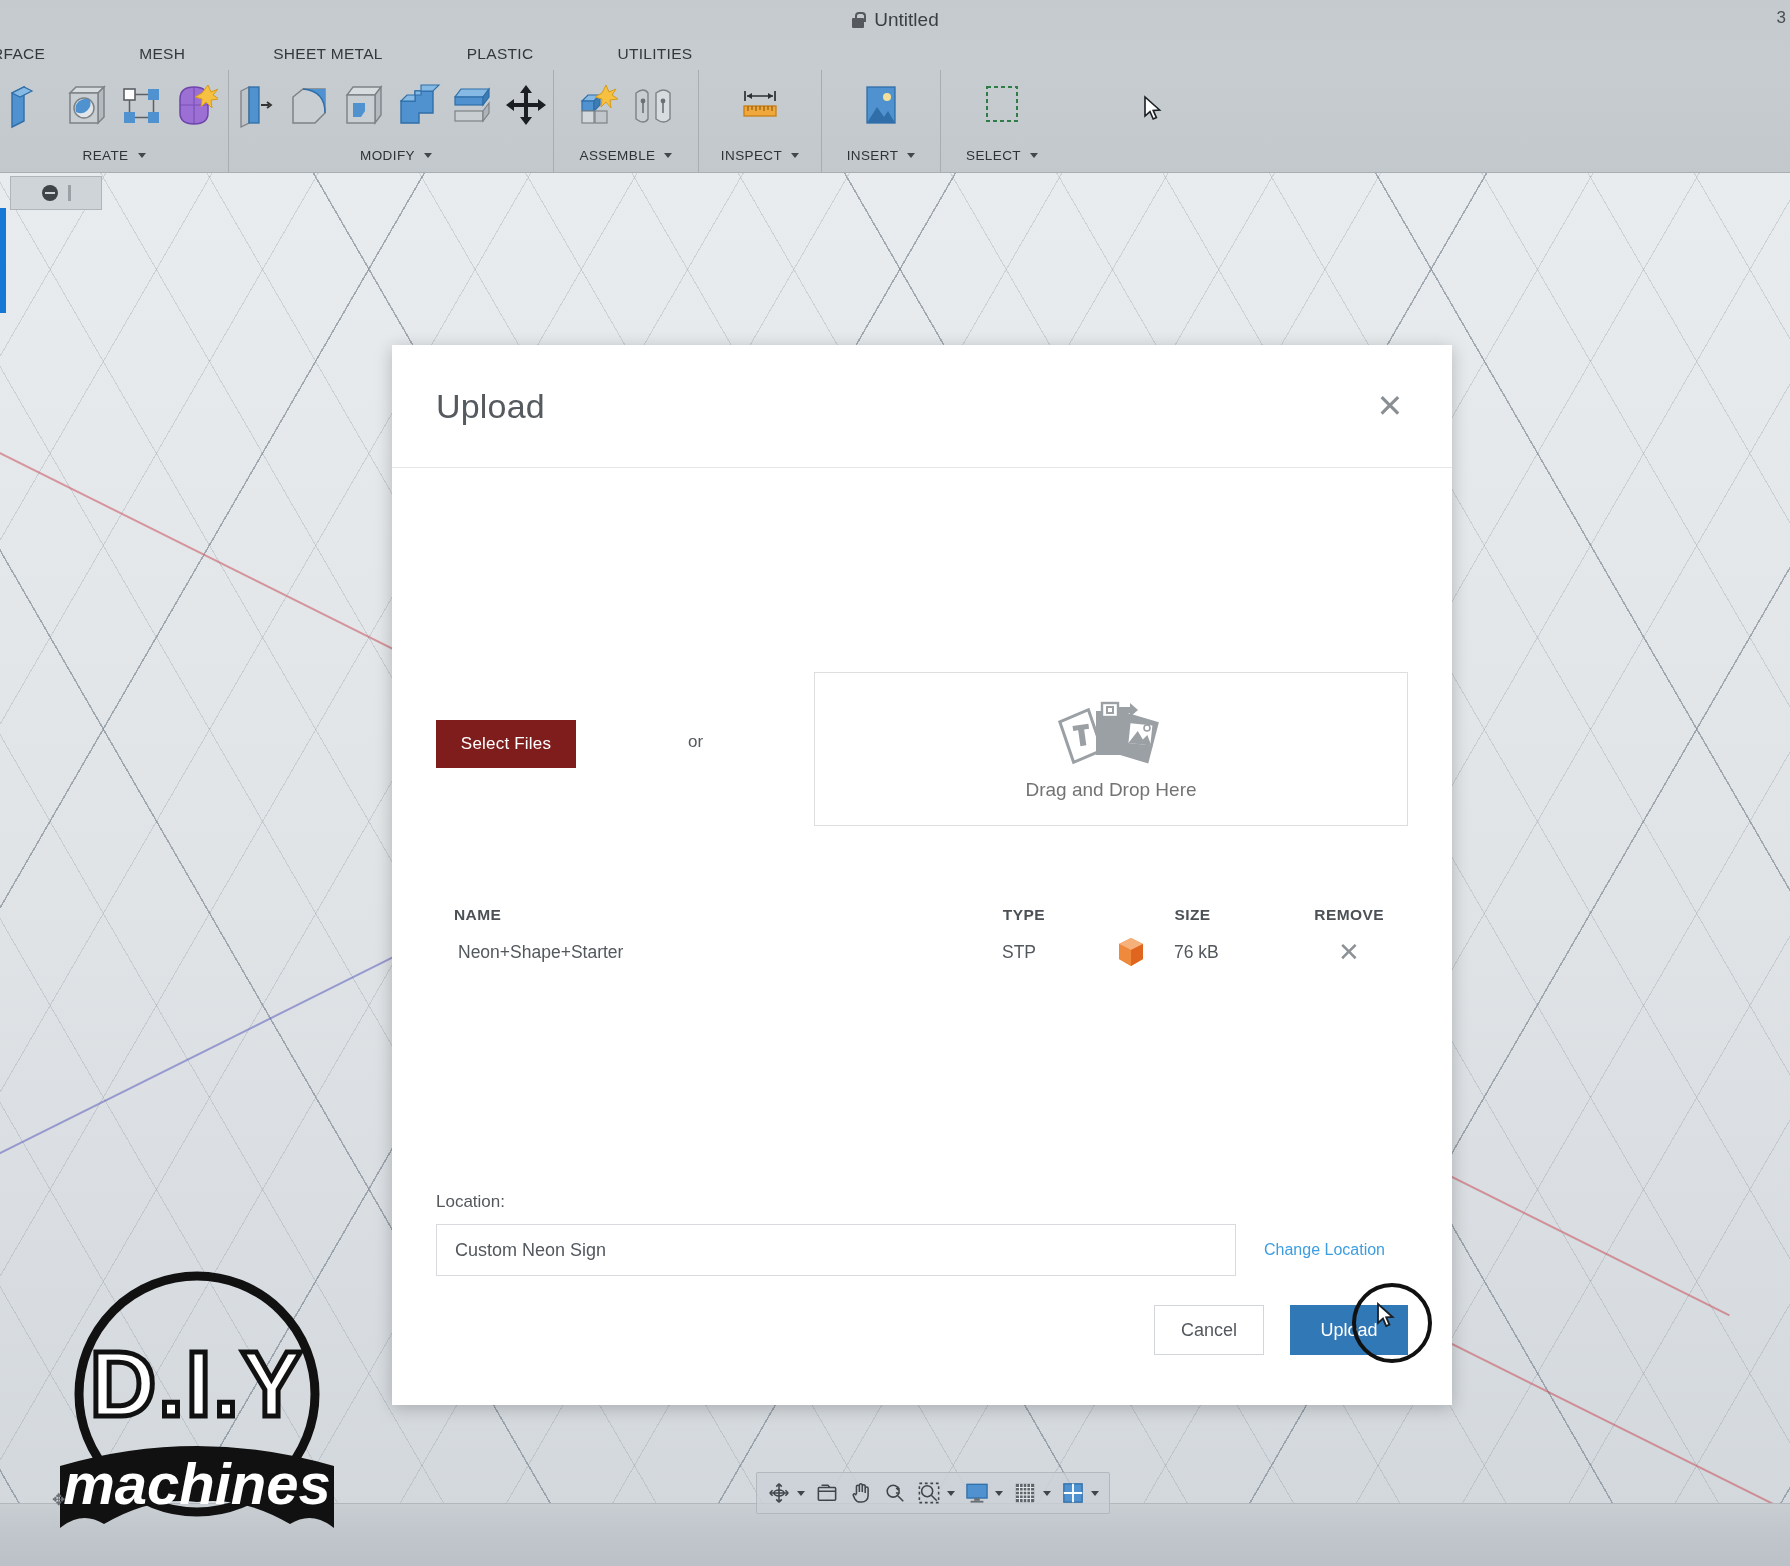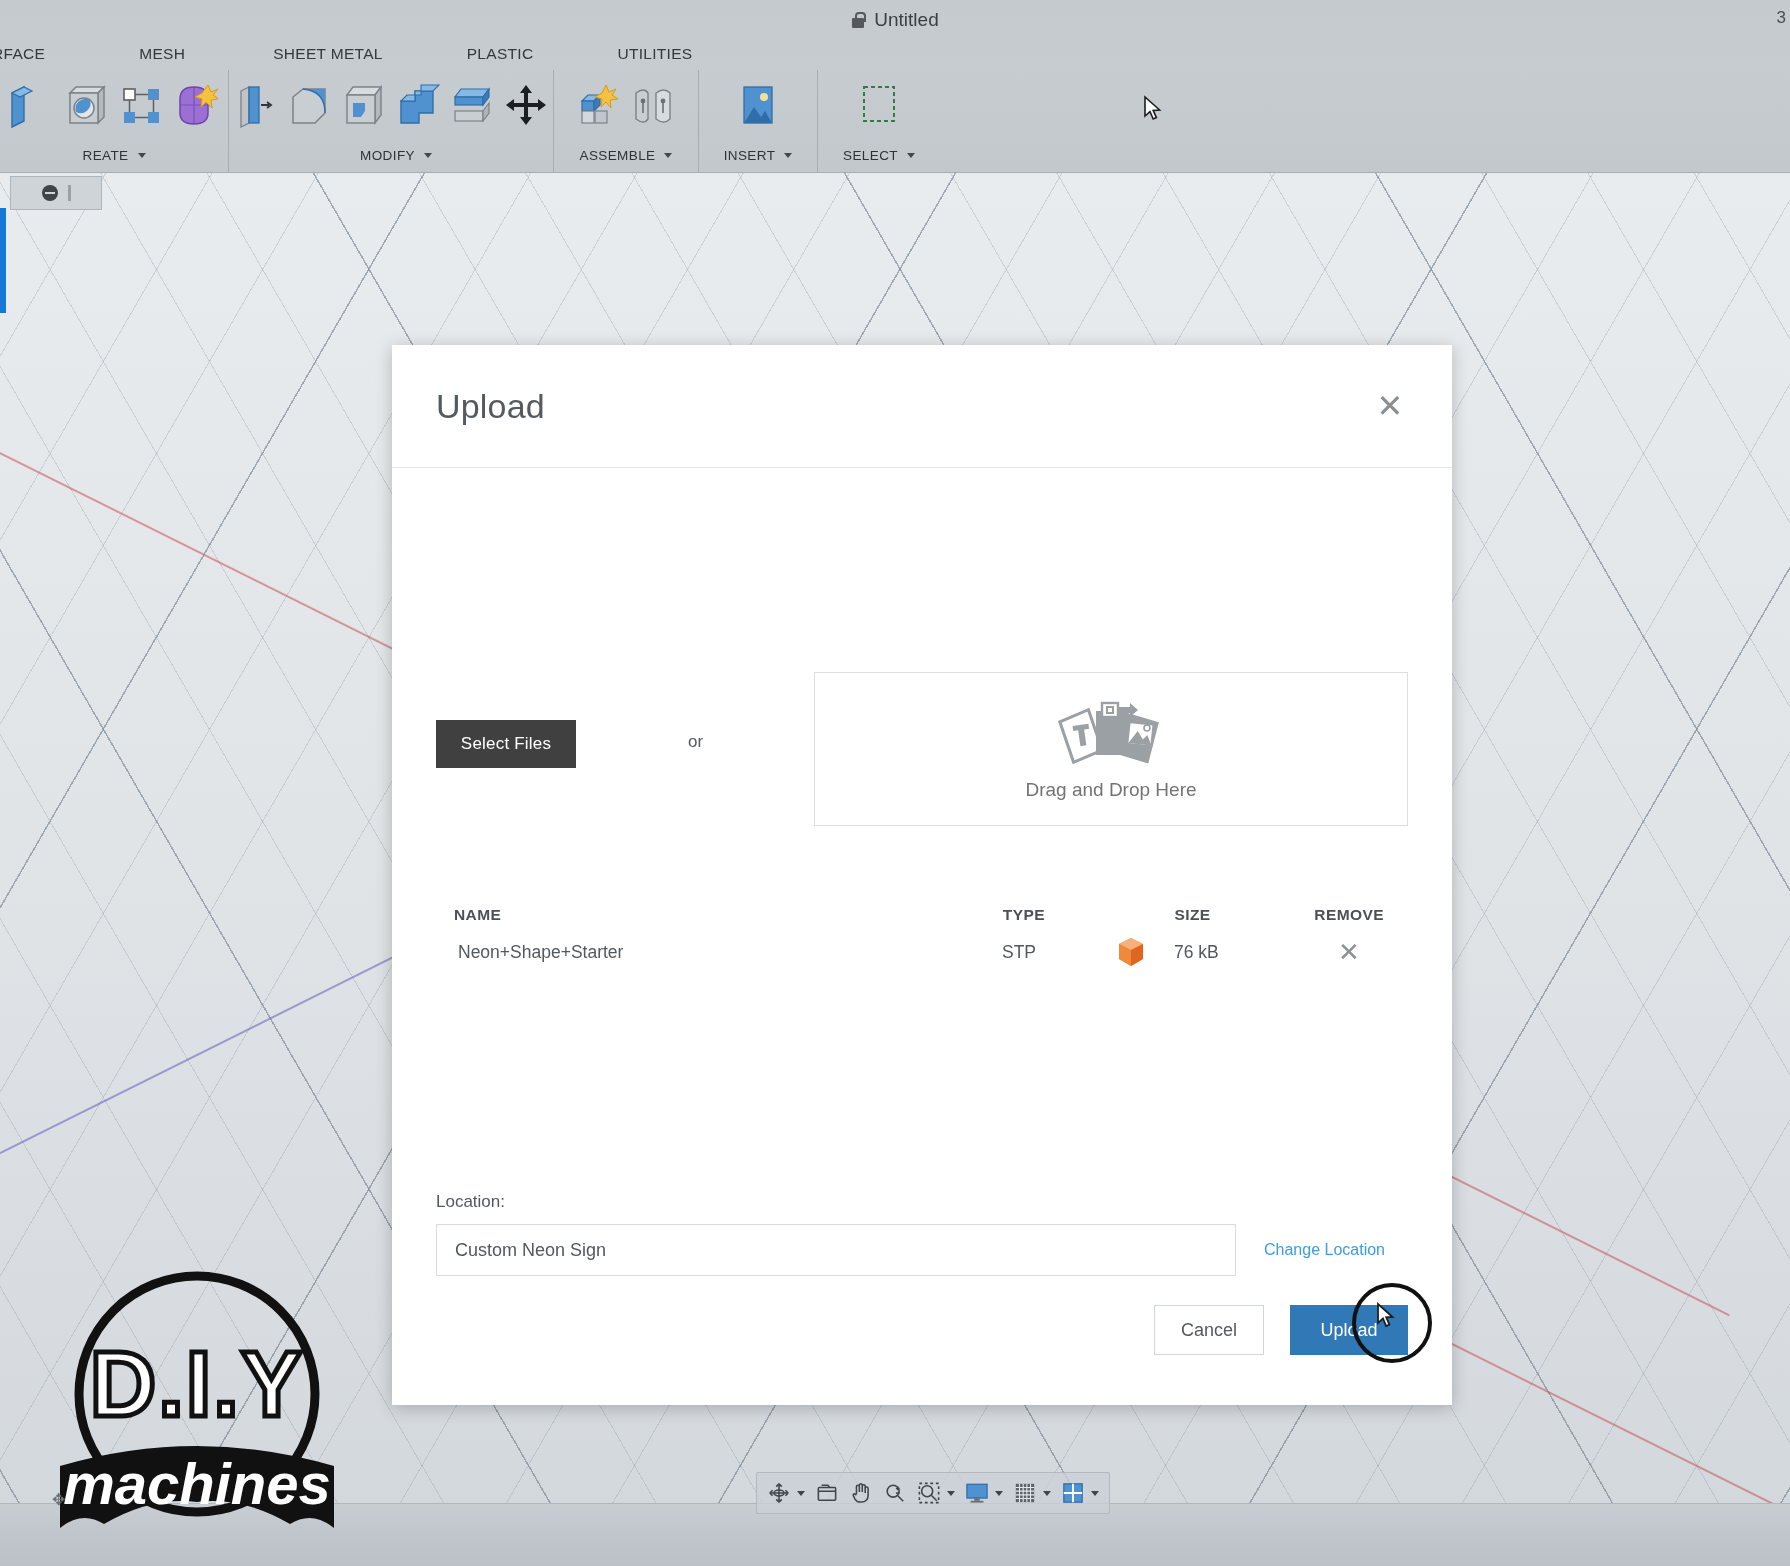--- a/index.html
+++ b/index.html
@@ -135,21 +135,21 @@
     color:#8a8f94;font-size:32px;line-height:1;font-weight:300;cursor:pointer;
   }
 
   #dlg-body{flex:1 1 auto;position:relative;padding:0 44px;box-sizing:border-box;}
 
   #pick-row{
     position:absolute;left:44px;top:165px;width:972px;height:152px;
   }
   #select-files-btn{
     position:absolute;left:0;top:48px;width:140px;height:48px;
-    background:#404040;color:#fff;border:none;font-size:17px;
+    background:#7f1d1d;color:#fff;border:none;font-size:17px;
     font-family:inherit;display:flex;align-items:center;justify-content:center;
     cursor:pointer;letter-spacing:.2px;
   }
   #or-text{position:absolute;left:252px;top:60px;font-size:17px;color:#54595e;}
   #dropzone{
     position:absolute;left:378px;top:0;width:592px;height:152px;
     border:1px solid #dcdee0;background:#fff;
     display:flex;flex-direction:column;align-items:center;justify-content:center;gap:10px;
   }
   #dropzone-icon{width:118px;height:72px;}
@@ -432,20 +432,38 @@
           </svg>
         </span>
       </div>
       <div class="rb-label">
         <span>ASSEMBLE</span>
           <i class="caret"></i>
       </div>
     </div>
 
 
+    <div class="rb-group" style="width:110px;">
+      <div class="rb-icons">
+        <span class="ico">
+          <svg width="46" height="52" viewBox="0 0 46 52">
+            <path d="M8 12v10M38 12v10M10 17h26" stroke="#2b3036" stroke-width="1.7" fill="none"></path>
+            <path d="M10 17l5-3v6ZM36 17l-5-3v6Z" fill="#2b3036"></path>
+            <rect x="7" y="27" width="32" height="10" fill="#f0a83c" stroke="#c77e18" stroke-width="1.3"></rect>
+            <g stroke="#8a5a10" stroke-width="1.1">
+              <path d="M11 27v5M15 27v4M19 27v5M23 27v4M27 27v5M31 27v4M35 27v5"></path>
+            </g>
+          </svg>
+        </span>
+      </div>
+      <div class="rb-label">
+        <span>INSPECT</span>
+          <i class="caret"></i>
+      </div>
+    </div>
 
     <div class="rb-group" style="width:106px;">
       <div class="rb-icons">
         <span class="ico">
           <svg width="46" height="52" viewBox="0 0 46 52">
             <rect x="9" y="8" width="28" height="36" fill="#4f92cf" stroke="#2f6ea8" stroke-width="1.3"></rect>
             <circle cx="29" cy="18" r="4" fill="#f2e09a"></circle>
             <path d="M9 44 L19 28 L26 38 L30 32 L37 44Z" fill="#2f6ea8"></path>
           </svg>
         </span>

